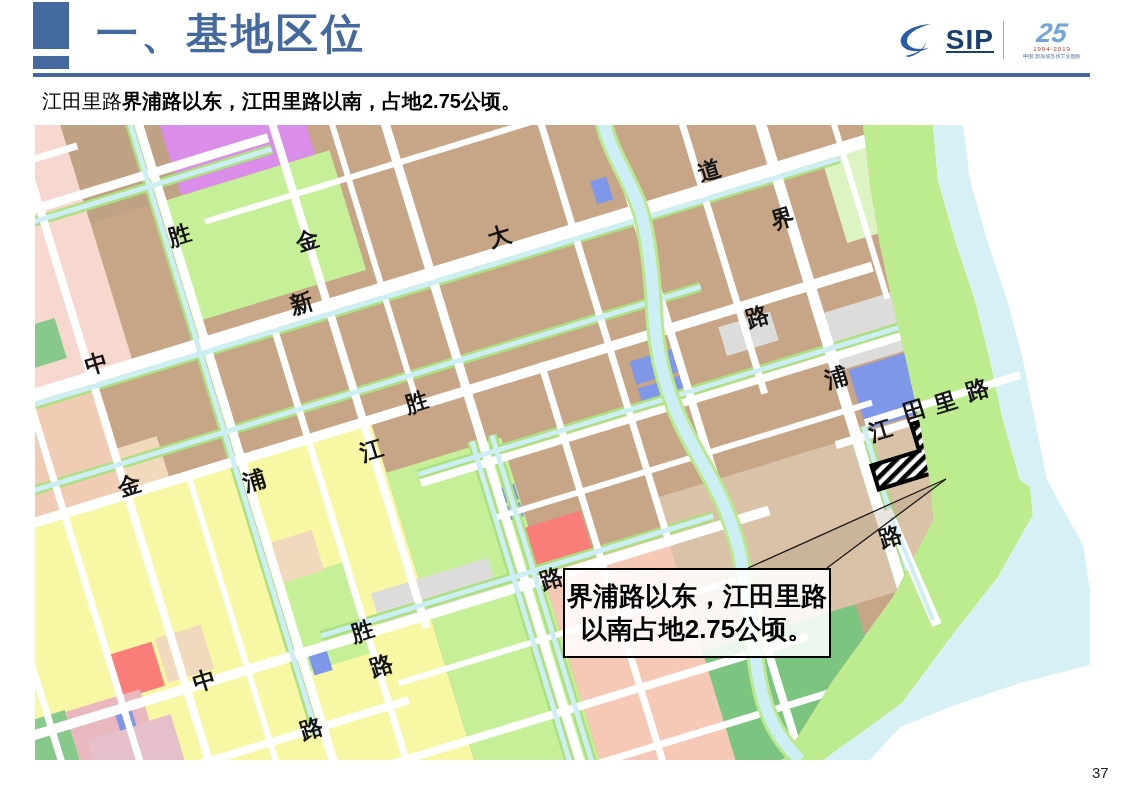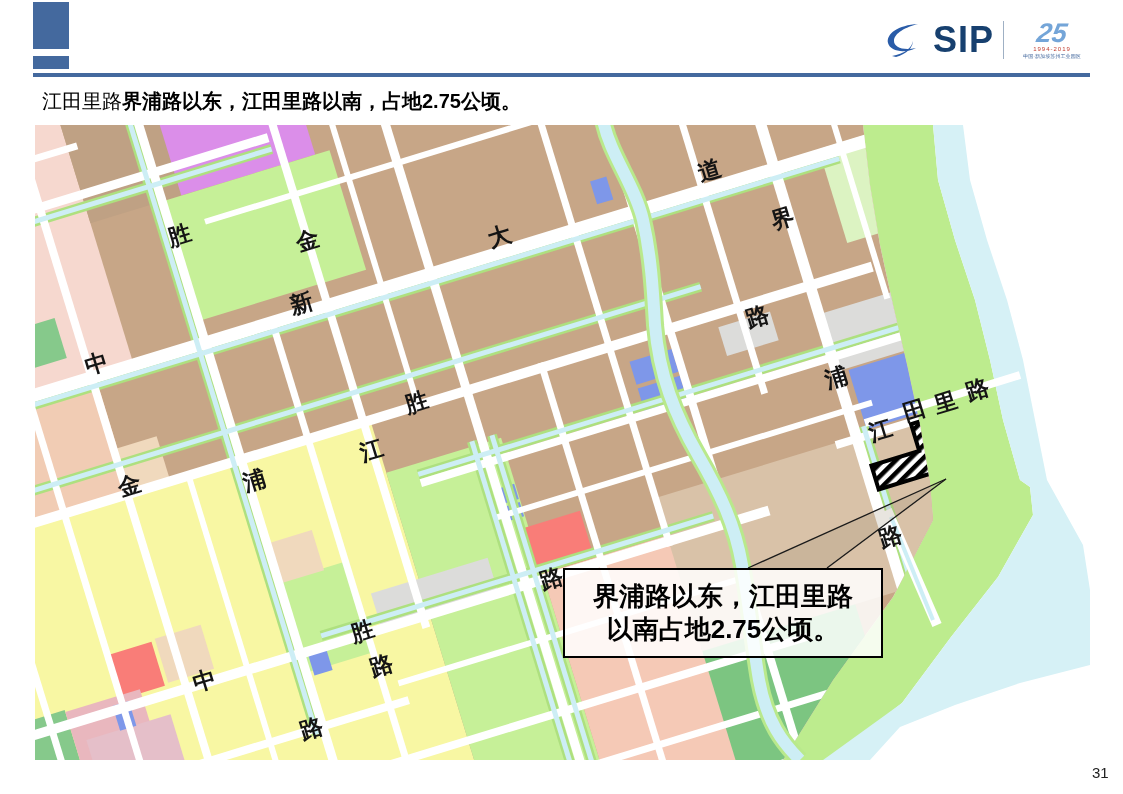--- a/index.html
+++ b/index.html
@@ -9,51 +9,52 @@
   }
   
   .accent-square { position:absolute; left:33px; top:2px; width:36px; height:47px; background:#44699e; }
   .accent-bar    { position:absolute; left:33px; top:56px; width:36px; height:13px; background:#44699e; }
   .page-title {
     position:absolute; left:96px; top:6px; font-size:42px; font-weight:bold;
     color:#44699e; letter-spacing:3px; white-space:nowrap;
   }
   .header-rule { position:absolute; left:33px; top:73px; width:1057px; height:4px; background:#44699e; }
   .logo { position:absolute; right:32px; top:14px; height:52px; display:flex; align-items:center; gap:9px; }
-  .logo .sip-text { font-size:36px; font-weight:800; color:#17406f; letter-spacing:1px; }
+  .logo .sip-text { font-size:28px; font-weight:800; color:#17406f; letter-spacing:1px;text-decoration:underline; }
   .logo .divider { width:1px; height:38px; background:#9fb0c4; }
   .anniv { display:flex; flex-direction:column; align-items:center; width:78px; }
   .anniv .num { font-size:27px; font-weight:900; font-style:italic; color:#74a5d8; line-height:26px; transform:skewX(-8deg); }
   .anniv .cap-top { font-size:6px; color:#c03a2b; line-height:7px; letter-spacing:1px; }
   .anniv .cap-bottom { font-size:6px; color:#44699e; line-height:7px; white-space:nowrap; transform:scale(.85); }
   
   .subtitle { position:absolute; left:42px; top:88px; font-size:20px; color:#000; white-space:nowrap; }
   .subtitle b { font-weight:bold;text-align:right; }
   
   .map-wrap { position:absolute; left:35px; top:125px; width:1055px; height:635px; }
   .map-wrap svg { display:block; }
   .maplabel { font-family:"Liberation Sans",sans-serif; font-size:23px; font-weight:600;
               fill:#141414; text-anchor:middle; dominant-baseline:middle; }
   
   .callout {
-    position:absolute; left:563px; top:568px; width:320px; height:90px;
+    position:absolute; left:563px; top:568px; width:268px; height:90px;
     background:rgba(255,255,255,0.85); border:2px solid #000; box-sizing:border-box;
     display:flex; flex-direction:column; align-items:center; justify-content:center;
     font-size:26px; font-weight:bold; color:#000; line-height:1.28; text-align:center;
   }
   
   .page-number { position:absolute; left:1092px; top:764px; font-size:15px; color:#222; }
 </style>
 </head>
 <body>
 
 <div class="slide">
 
   <div class="accent-square"></div>
   <div class="accent-bar"></div>
+  <div class="page-title">一、基地区位</div>
   <div class="header-rule"></div>
 
   <div class="logo">
     <svg width="42" height="40" viewBox="0 0 42 40">
       <path d="M36 4 C16 5 4 14 6 23 C8 31 22 34 34 28 C21 31 12 27 12 21 C12 13 24 7 36 4 Z" fill="#2a5ca8"></path>
       <path d="M10 36 C22 34 30 28 31 21 C31 27 25 34 14 37 Z" fill="#2a5ca8"></path>
     </svg>
     <span class="sip-text">SIP</span>
     <span class="divider"></span>
     <span class="anniv">
@@ -225,14 +226,14 @@
           <text transform="translate(517 455) rotate(-17)" class="maplabel">路</text>
         </g>
     </svg>
   </div>
 
   <div class="callout">
     <span>界浦路以东，江田里路</span>
     <span>以南占地2.75公顷。</span>
   </div>
 
-  <div class="page-number">31</div>
+  <div class="page-number">37</div>
 </div>
 
 </body></html>

